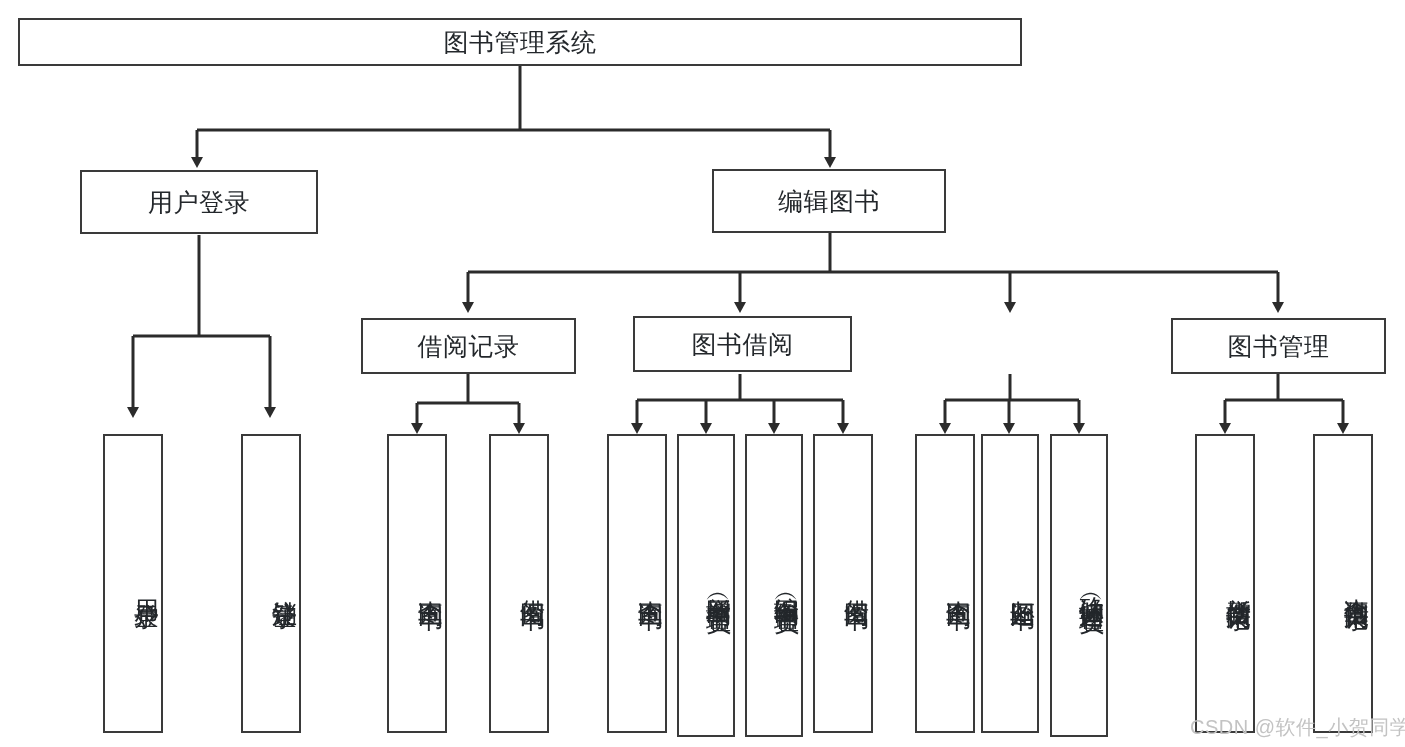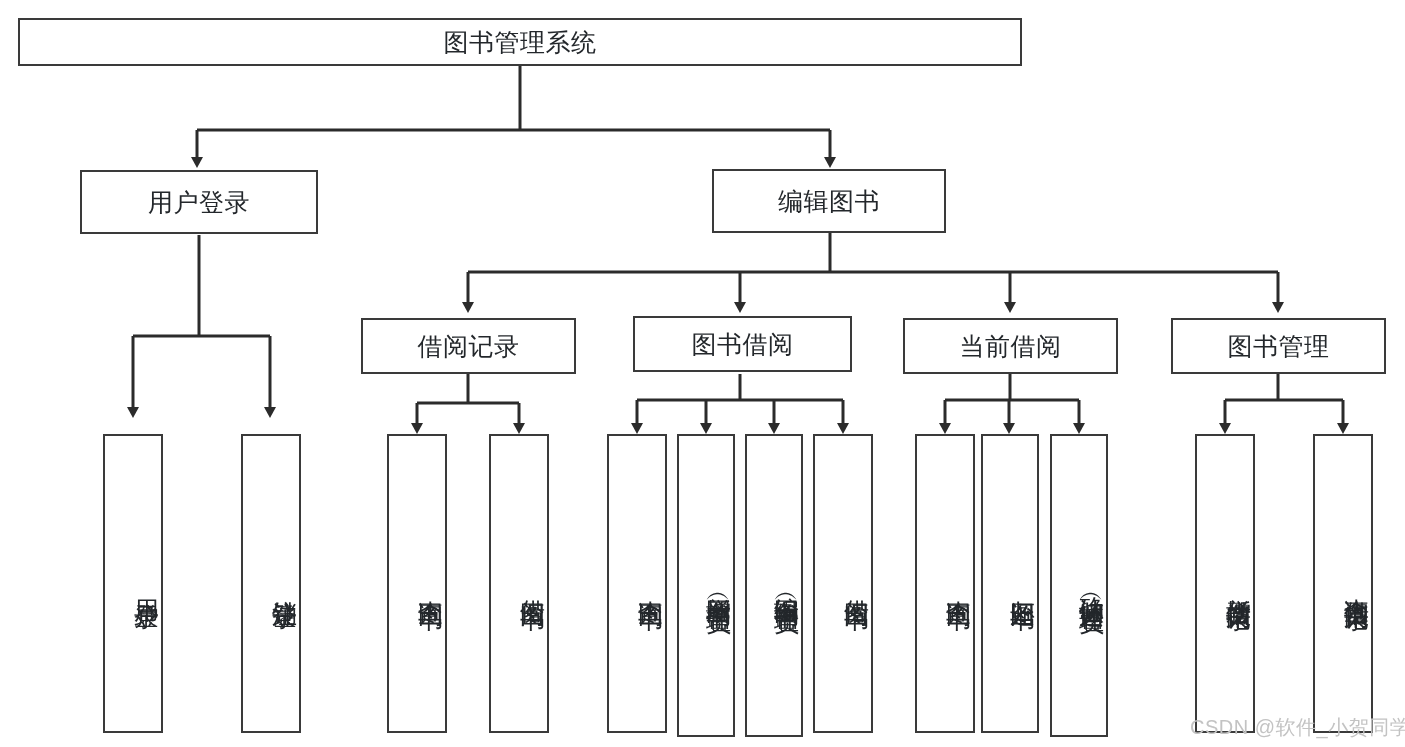--- a/index.html
+++ b/index.html
@@ -134,23 +134,20 @@
   <div class="node horiz" style="left:712px; top:169px; width:234px; height:64px;">
     <span class="node-label">编辑图书</span>
   </div>
 
   <div class="node horiz" style="left:361px; top:318px; width:215px; height:56px;">
     <span class="node-label">借阅记录</span>
   </div>
   <div class="node horiz" style="left:633px; top:316px; width:219px; height:56px;">
     <span class="node-label">图书借阅</span>
   </div>
-  <div class="node horiz" style="left:903px; top:318px; width:215px; height:56px;">
-    <span class="node-label">当前借阅</span>
-  </div>
   <div class="node horiz" style="left:1171px; top:318px; width:215px; height:56px;">
     <span class="node-label">图书管理</span>
   </div>
 
   <div class="node vert" style="left:103px; top:434px; width:60px; height:299px;">
     <span class="node-label">用户登录</span>
   </div>
   <div class="node vert" style="left:241px; top:434px; width:60px; height:299px;">
     <span class="node-label">注销登录</span>
   </div>

